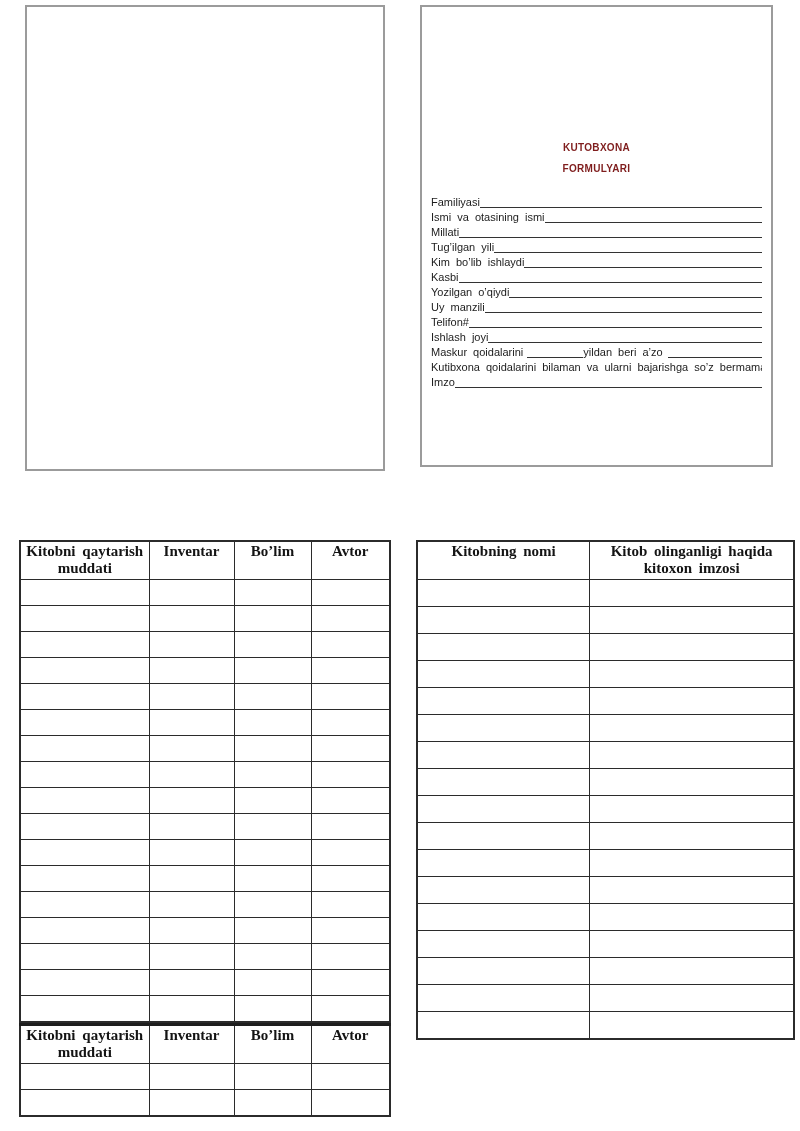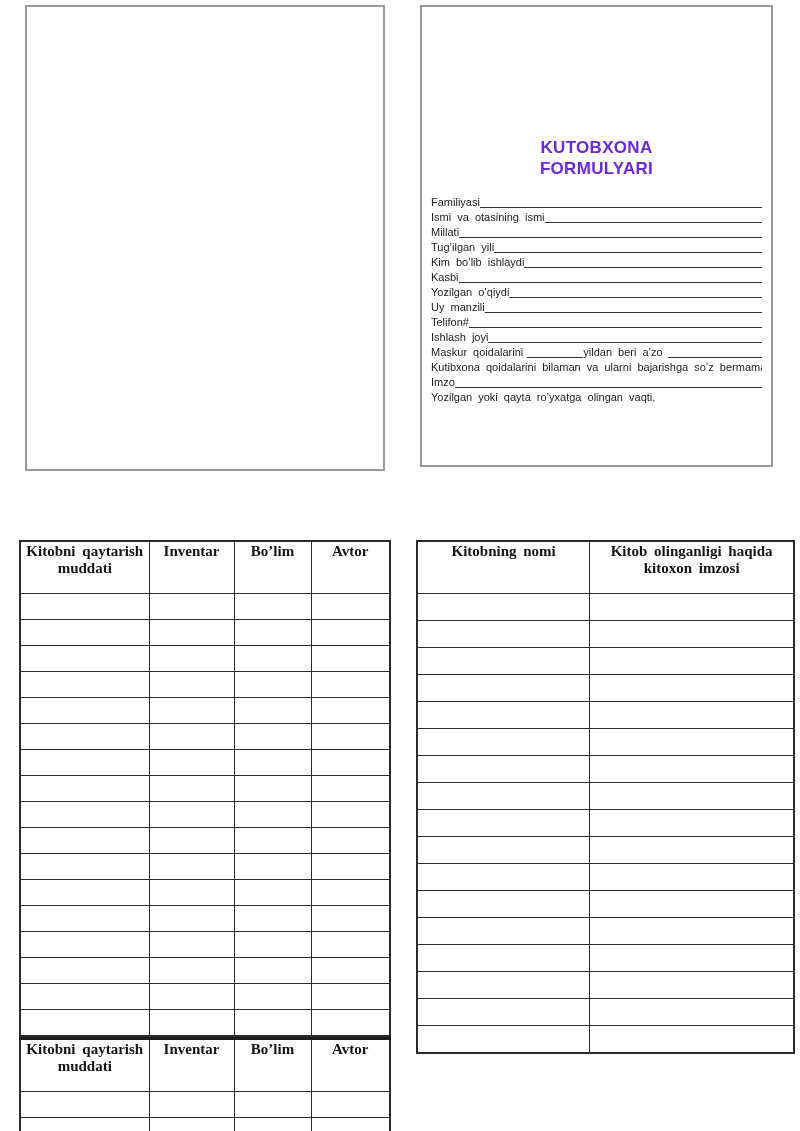--- a/index.html
+++ b/index.html
@@ -11,21 +11,21 @@
   .blank-card{
     position:absolute;left:25px;top:5px;width:356px;height:462px;
     border:2px solid #9b9b9b;background:#fff;
   }
   .form-card{
     position:absolute;left:420px;top:5px;width:353px;height:462px;
     border:2px solid #9b9b9b;background:#fff;box-sizing:border-box;
   }
   .form-title{
     margin-top:130px;text-align:center;font-weight:bold;
-    font-size:17px;line-height:21px;letter-spacing:.3px;color:#6d28d9;
+    font-size:10px;line-height:21px;letter-spacing:.3px;color:#7f1d1d;
   }
   .form-fields{margin-top:15px;padding:0 9px 0 9px;}
   .field{
     display:flex;align-items:flex-end;height:15px;font-size:11px;
     line-height:14px;white-space:nowrap;overflow:hidden;
   }
   .lbl{word-spacing:3px;flex:0 0 auto;}
   .blank{border-bottom:1px solid #333;margin-bottom:1px;height:10px;}
   .blank.grow{flex:1 1 auto;}
   .blank.mid{width:56px;flex:0 0 auto;margin-left:4px;}
@@ -34,21 +34,21 @@
   .left-tables{position:absolute;left:19px;top:540px;width:370px;}
   #right-table-wrap{position:absolute;left:416px;top:540px;width:379px;}
   table.grid{
     border-collapse:collapse;width:100%;table-layout:fixed;background:#fff;
     border:2px solid #2b2b2b;
   }
   table.grid th,table.grid td{border:1px solid #2b2b2b;}
   table.grid th{
     font-family:"Liberation Serif",serif;font-weight:bold;font-size:15px;
     line-height:17px;text-align:center;vertical-align:top;
-    padding:1px 2px 16px;word-spacing:3px;color:#141414;
+    padding:1px 2px 2px;word-spacing:3px;color:#141414;
   }
   #left-table td,#left-cont-table td{height:23px;}
   #right-table td{height:24px;}
   #left-cont-table{border-top:3px solid #1e1e1e;}
   #left-table th{height:31px;}
   #right-table th{height:31px;}
 </style>
 </head>
 <body>
 
@@ -107,23 +107,20 @@
           <span class="blank mid"></span>
           <span class="lbl pad-r">yildan beri a’zo</span>
           <span class="blank grow"></span>
         </div>
         <div class="field">
           <span class="lbl">Kutibxona qoidalarini bilaman va ularni bajarishga so’z bermaman</span>
         </div>
         <div class="field">
           <span class="lbl">Imzo</span>
           <span class="blank grow"></span>
-        </div>
-        <div class="field">
-          <span class="lbl">Yozilgan yoki qayta ro’yxatga olingan vaqti.</span>
         </div>
       </div>
   </div>
 
   <div class="left-tables">
     <table class="grid" id="left-table">
       <colgroup>
         <col style="width:129px">
           <col style="width:85px">
           <col style="width:77px">

